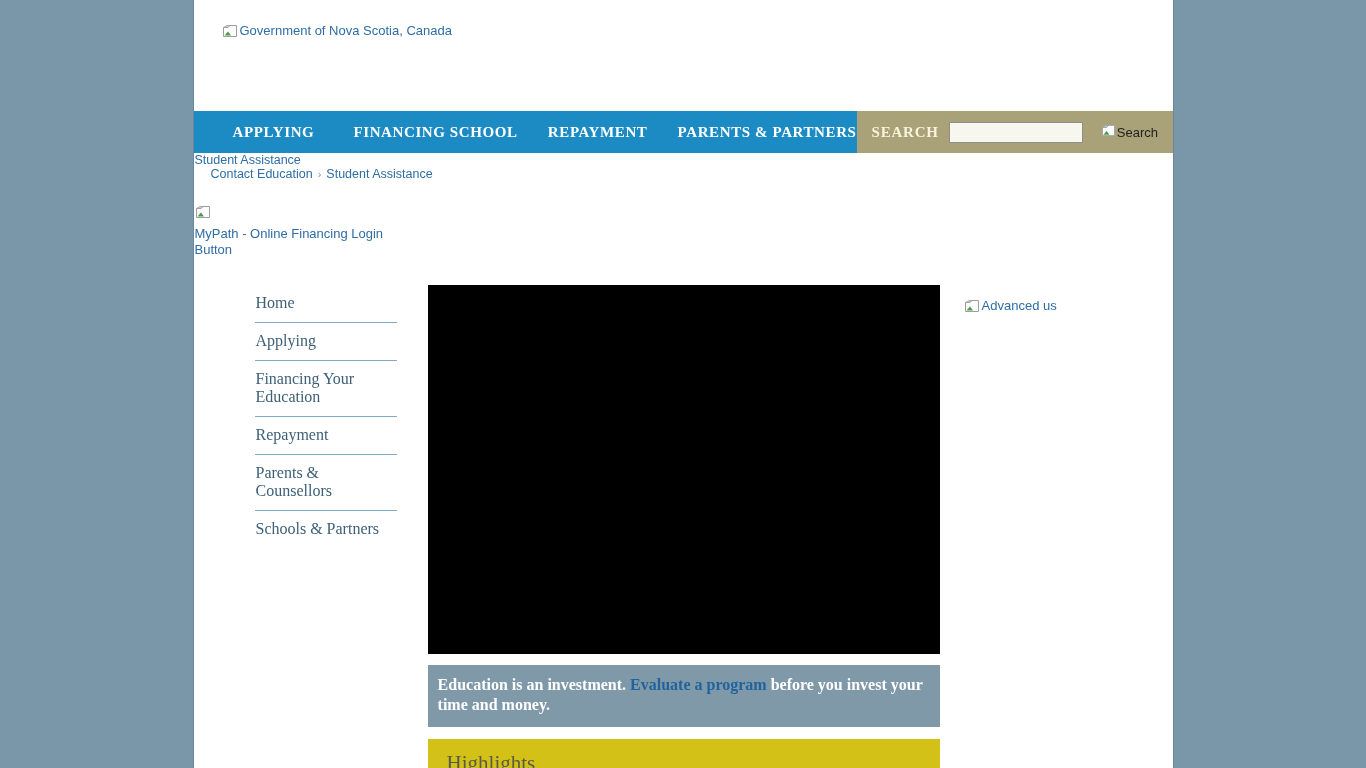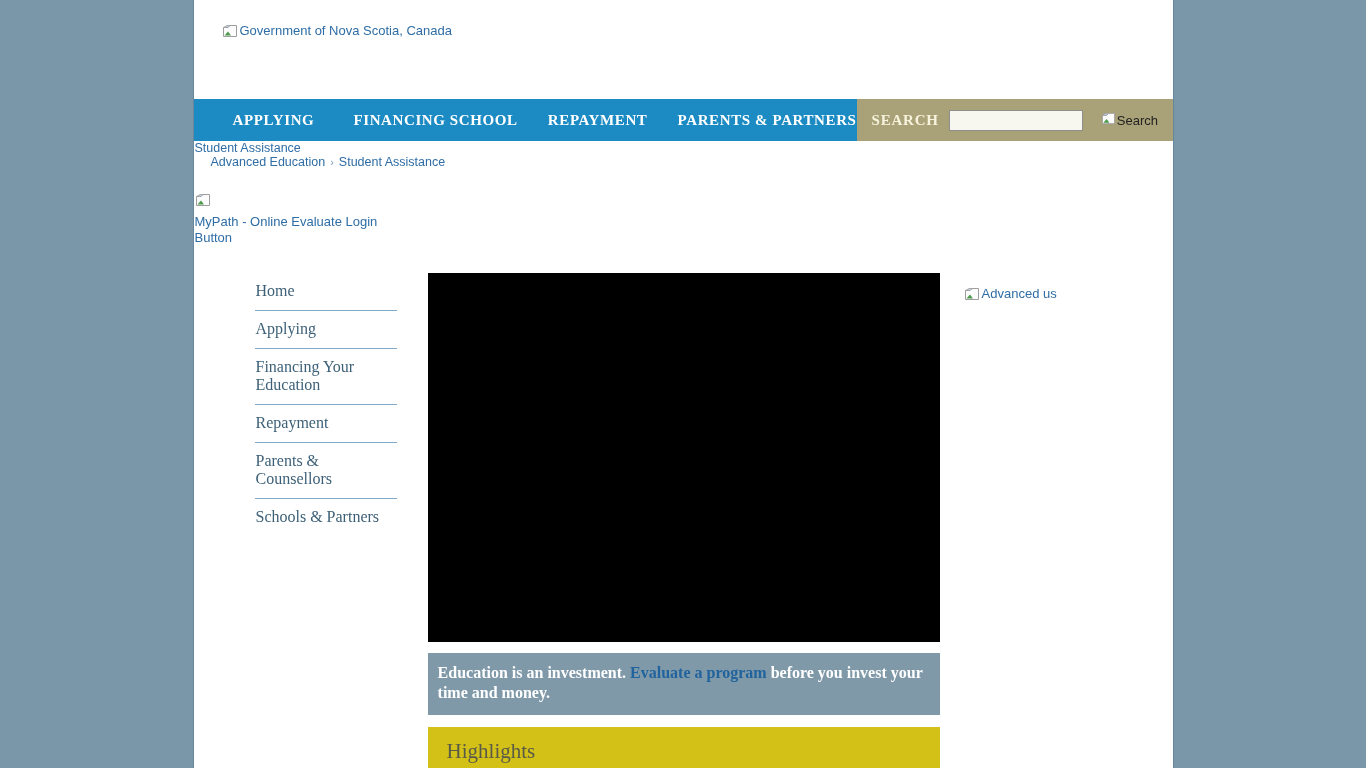--- a/index.html
+++ b/index.html
@@ -2,21 +2,21 @@
 <html><head>
 <meta charset="utf-8">
 <style>
   * { margin:0; padding:0; box-sizing:border-box; }
   html,body { width:1366px; height:768px; overflow:hidden; }
   body { background:#7a96a9; font-family:"Liberation Sans", sans-serif; }
   .wrapper { width:981px; margin:0 auto; background:#fff; height:768px;
              border-left:1px solid #68879c; border-right:1px solid #68879c; }
 
   
-  .header { height:99px; position:relative; }
+  .header { height:111px; position:relative; }
   .alt-link { color:#2e6da5; text-decoration:none; font-size:13px; line-height:16px;
               display:inline-flex; align-items:flex-start; gap:2px; cursor:pointer; }
   .alt-link .bimg { flex:0 0 auto; margin-top:0px; }
   .logo-link { position:absolute; left:28px; top:23px; }
 
   
   .navbar { height:42px; display:flex; }
   .nav-blue { width:663px; background:#1d8bc3; display:flex; overflow:hidden; }
   .nav-item { flex:1 1 0; display:flex; align-items:center; justify-content:center;
               color:#fff; font-family:"Liberation Serif", serif; font-weight:bold;
@@ -103,34 +103,34 @@
         </span>
         <span>Search</span>
       </a>
     </div>
   </div>
 
   
   <div class="crumb-block">
     <a class="site-title">Student Assistance</a>
     <div class="crumb-trail">
-      <a>Advanced Education</a><span class="crumb-sep">›</span><a>Student Assistance</a>
+      <a>Contact Education</a><span class="crumb-sep">›</span><a>Student Assistance</a>
     </div>
   </div>
 
   
   <a class="alt-link mypath-link">
     <span class="bimg">
       <svg width="16" height="16" viewBox="0 0 16 16">
         <path d="M1.5 4.5 L6 4.5 L8 2.5 L14.5 2.5 L14.5 13.5 L1.5 13.5 Z" fill="#fcfcfc" stroke="#9e9e9e" stroke-width="1"></path>
         <path d="M2.5 12.5 L6 8.5 L9 12.5 Z" fill="#4c9a4c"></path>
         <path d="M1.5 4.5 L6 4.5 L8 2.5 L5 2.5 Z" fill="#bcd2e8" stroke="#9e9e9e" stroke-width="0.8"></path>
       </svg>
     </span>
-    <span class="mypath-text">MyPath - Online Evaluate Login Button</span>
+    <span class="mypath-text">MyPath - Online Financing Login Button</span>
   </a>
 
   
   <div class="main-row">
 
     <div class="sidebar">
       <ul>
         <li>Home</li>
         <li>Applying</li>
         <li>Financing Your Education</li>

